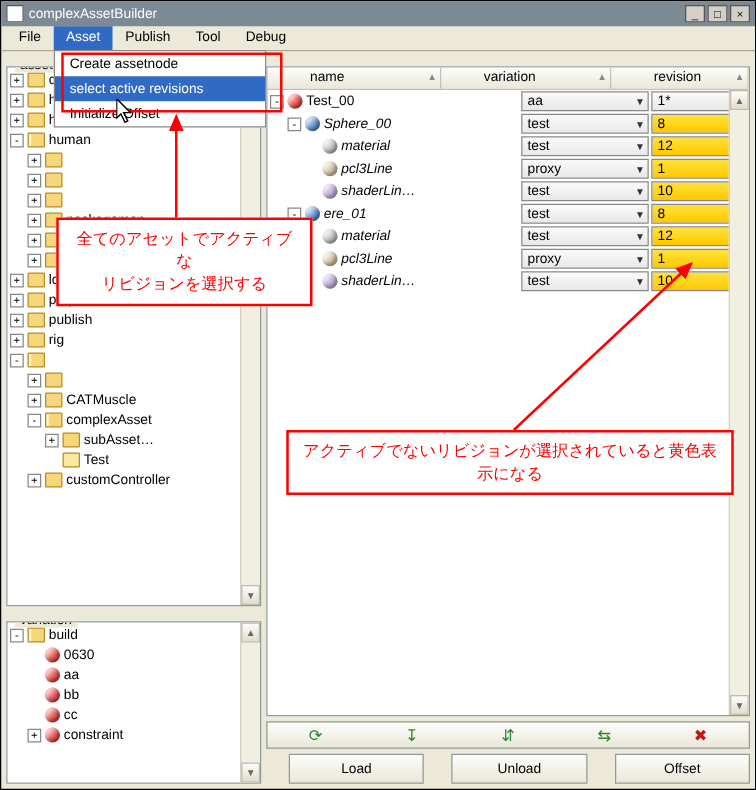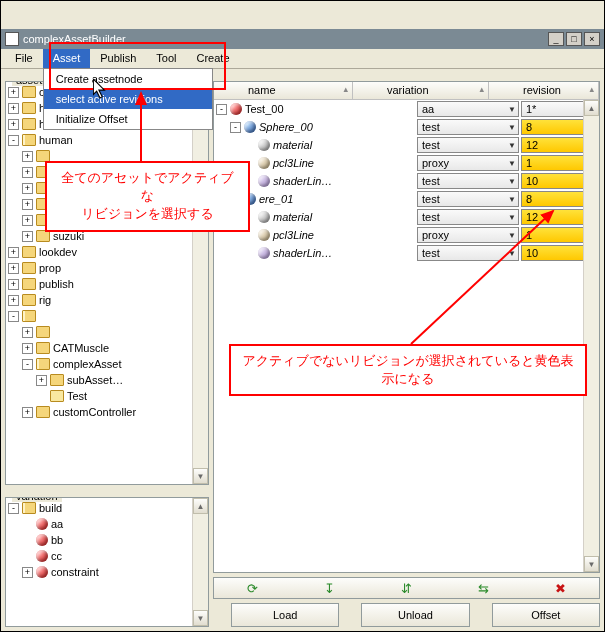--- a/index.html
+++ b/index.html
@@ -1,18 +1,18 @@
 <!DOCTYPE html>
 <html><head>
 <meta charset="utf-8">
 <style>
   * { box-sizing: border-box; margin: 0; padding: 0; }
   body { font-family: "MS PGothic", "Tahoma", sans-serif; font-size: 11px; background: #ece9d8; }
   .window { width: 605px; height: 632px; border: 1px solid #000; background: #ece9d8; display: flex; flex-direction: column; position: relative; }
-  .titlebar { height: 20px; background: linear-gradient(#7b8a94,#7b8a94); color: #fff; display: flex; align-items: center; padding: 0 4px; font-size: 11px; margin-top: 28px; }
+  .titlebar { height: 20px; background: linear-gradient(#7b8a94,#7b8a94); color: #fff; display: flex; align-items: center; padding: 0 4px; font-size: 11px; }
   .titlebar .title { flex: 1; }
   .titlebar .winbtn { width: 16px; height: 14px; background: #d4d0c8; border: 1px solid #555; margin-left: 2px; display: flex; align-items: center; justify-content: center; font-size: 9px; color: #000; cursor: default; }
   .menubar { height: 20px; display: flex; align-items: stretch; padding: 0 4px; border-bottom: 1px solid #aca899; }
   .menuitem { padding: 3px 10px 0 10px; height: 20px; position: relative; }
   .menuitem.open { background: #316ac5; color: #fff; }
   .dropdown { position: absolute; top: 19px; left: 0; background: #fff; border: 1px solid #888; min-width: 170px; z-index: 20; }
   .dropdown .ditem { padding: 4px 12px; color: #000; white-space: nowrap; }
   .dropdown .ditem.selected { background: #316ac5; color: #fff; }
   .body { flex: 1; display: flex; padding: 4px; gap: 4px; overflow: hidden; }
   .leftcol { width: 204px; display: flex; flex-direction: column; gap: 4px; }
@@ -82,21 +82,21 @@
     <div class="menuitem open">
       <span>Asset</span>
       <div class="dropdown">
         <div class="ditem">Create assetnode</div>
         <div class="ditem selected">select active revisions</div>
         <div class="ditem">Initialize Offset</div>
       </div>
     </div>
     <div class="menuitem">Publish</div>
     <div class="menuitem">Tool</div>
-    <div class="menuitem">Create</div>
+    <div class="menuitem">Debug</div>
   </div>
 
   <div class="body">
     <div class="leftcol">
       <div class="panel asset-panel noscroll">
         <div class="panel-label">asset</div>
         <div class="tree" id="asset-tree">
             <div class="row">
               <span class="toggle">+</span>
               <span class="folder closed"></span>
@@ -223,20 +223,26 @@
           <div class="sbtn">▼</div>
         </div>
       </div>
       <div class="panel var-panel noscroll">
         <div class="panel-label">variation</div>
         <div class="tree" id="var-tree">
             <div class="row">
               <span class="toggle">-</span>
               <span class="folder open"></span>
               <span>build</span>
+            </div>
+            <div class="row">
+              <span class="indent"></span>
+              <span class="indent"></span>
+              <span class="orb red"></span>
+              <span>0630</span>
             </div>
             <div class="row">
               <span class="indent"></span>
               <span class="indent"></span>
               <span class="orb red"></span>
               <span>aa</span>
             </div>
             <div class="row">
               <span class="indent"></span>
               <span class="indent"></span>
@@ -437,21 +443,21 @@
       </div>
       <div class="btnbar">
         <div class="btn">Load</div>
         <div class="btn">Unload</div>
         <div class="btn">Offset</div>
       </div>
     </div>
   </div>
 
   <div class="redbox" style="left:48px; top:41px; width:177px; height:48px;"></div>
-  <div class="callout" style="left:44px; top:160px; width:205px;">全てのアセットでアクティブな<br>リビジョンを選択する</div>
+  <div class="callout" style="left:44px; top:173px; width:205px;">全てのアセットでアクティブな<br>リビジョンを選択する</div>
   <div class="callout" style="left:228px; top:343px; width:358px;">アクティブでないリビジョンが選択されていると黄色表示になる</div>
 
   <svg class="svg-overlay" width="605" height="632">
     <defs>
       <marker id="ah" markerWidth="8" markerHeight="8" refX="6" refY="3" orient="auto">
         <path d="M0,0 L7,3 L0,6 Z" fill="#ff0000"></path>
       </marker>
     </defs>
     <line x1="140" y1="175" x2="140" y2="92" stroke="#ff0000" stroke-width="2" marker-end="url(#ah)"></line>
     <line x1="410" y1="343" x2="552" y2="210" stroke="#ff0000" stroke-width="2" marker-end="url(#ah)"></line>

